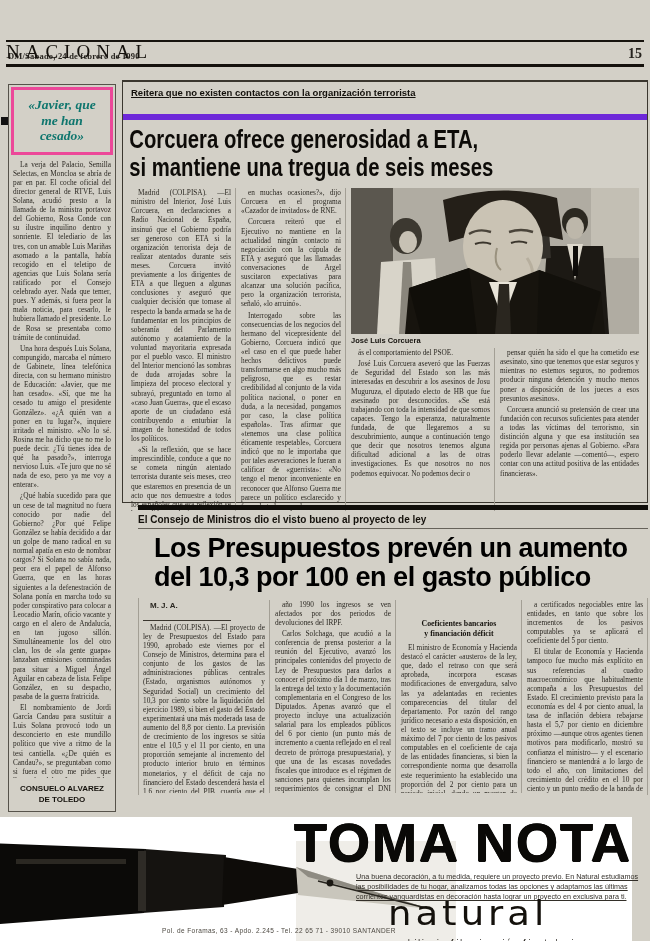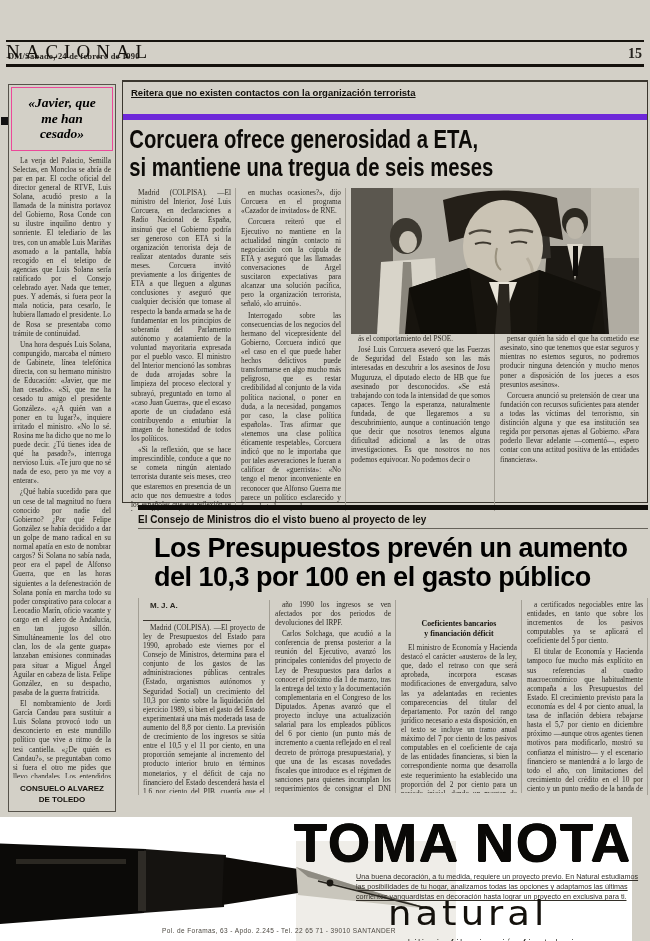--- a/index.html
+++ b/index.html
@@ -14,22 +14,22 @@
   .mast-row{position:relative;height:22px;}
   .mast-date{position:absolute;left:2px;bottom:3px;font:bold 8.5px "Liberation Serif",serif;letter-spacing:.2px;}
   .mast-section{position:absolute;left:0;right:0;bottom:1px;text-align:left;
     font:normal 19px "Liberation Serif",serif;letter-spacing:6px;color:#14110c;}
   .mast-page{position:absolute;right:2px;bottom:2px;font:bold 14px "Liberation Serif",serif;}
   .rule-bottom{height:3px;background:#14110c;}
   
   #bullet{position:absolute;left:1px;top:117px;width:8px;height:8px;background:#111;}
   #sidebar{position:absolute;left:8px;top:84px;width:108px;height:728px;
     border:1px solid #56524a;box-sizing:border-box;padding:2px;display:flex;flex-direction:column;}
-  .sb-head{border:1px solid #ec4899;padding:7px 8px 8px;text-align:center;
-    font:italic bold 13.5px/1.15 "Liberation Serif",serif;color:#000000;}
+  .sb-head{border:3px solid #ec4899;padding:7px 8px 8px;text-align:center;
+    font:italic bold 13.5px/1.15 "Liberation Serif",serif;color:#0f766e;}
   .sb-body{flex:1;overflow:hidden;margin:5px 2px 3px;font:7.3px/1.25 "Liberation Serif",serif;
     text-align:justify;color:#2b2822;}
   .sb-body p{margin:0 0 2px;text-indent:7px;}
   .sb-sign{text-align:center;font:bold 8px/1.3 "Liberation Sans",sans-serif;
     white-space:pre-line;padding:3px 0 4px;color:#14110c;}
   .col{font:7.3px/1.25 "Liberation Serif",serif;text-align:justify;overflow:hidden;color:#2b2822;}
   .col p{margin:0 0 2px;text-indent:7px;}
   .col + .col{border-left:1px solid #a39f95;margin-left:4px;padding-left:5px;}
   
   #article1{position:absolute;left:122px;top:80px;width:526px;height:423px;
@@ -145,20 +145,21 @@
           <path d="M136 94 Q148 100 162 94" stroke="#6a6354" stroke-width="2.2" fill="none"></path>
           <path d="M176 70 Q186 84 178 100" stroke="#aaa28f" stroke-width="3" fill="none" opacity=".6"></path>
 
           <path d="M58 100 L118 80 L152 96 L188 82 L250 104 L254 146 L54 146 Z" fill="#17140e"></path>
           <path d="M138 94 L152 132 L166 94 Z" fill="#e8e4d8"></path>
           <path d="M148 96 L158 96 L160 146 L144 146 Z" fill="#2a261f"></path>
           <path d="M58 100 L118 80 L126 146 L70 146 Z" fill="#100e09"></path>
           <path d="M188 82 L250 104 L240 146 L186 146 Z" fill="#12100b"></path>
         </svg>
       </div>
+      <div class="photo-caption">José Luis Corcuera</div>
       <div class="a1-right-cols">
         <div class="col">
             <p>ás el comportamiento del PSOE.</p>
             <p>José Luis Corcuera aseveró que las Fuerzas de Seguridad del Estado son las más interesadas en descubrir a los asesinos de Josu Muguruza, el diputado electo de HB que fue asesinado por desconocidos. «Se está trabajando con toda la intensidad de que somos capaces. Tengo la esperanza, naturalmente fundada, de que llegaremos a su descubrimiento, aunque a continuación tengo que decir que nosotros tenemos alguna dificultad adicional a las de otras investigaciones. Es que nosotros no nos podemos equivocar. No podemos decir o</p>
           </div>
         <div class="col">
             <p>pensar quién ha sido el que ha cometido ese asesinato, sino que tenemos que estar seguros y mientras no estemos seguros, no podremos producir ninguna detención y mucho menos poner a disposición de los jueces a esos presuntos asesinos».</p>
             <p>Corcuera anunció su pretensión de crear una fundación con recursos suficientes para atender a todas las víctimas del terrorismo, sin distinción alguna y que esa institución sea regida por personas ajenas al Gobierno. «Para poderlo llevar adelante —comentó—, espero contar con una actitud positiva de las entidades financieras».</p>
           </div>
       </div>

